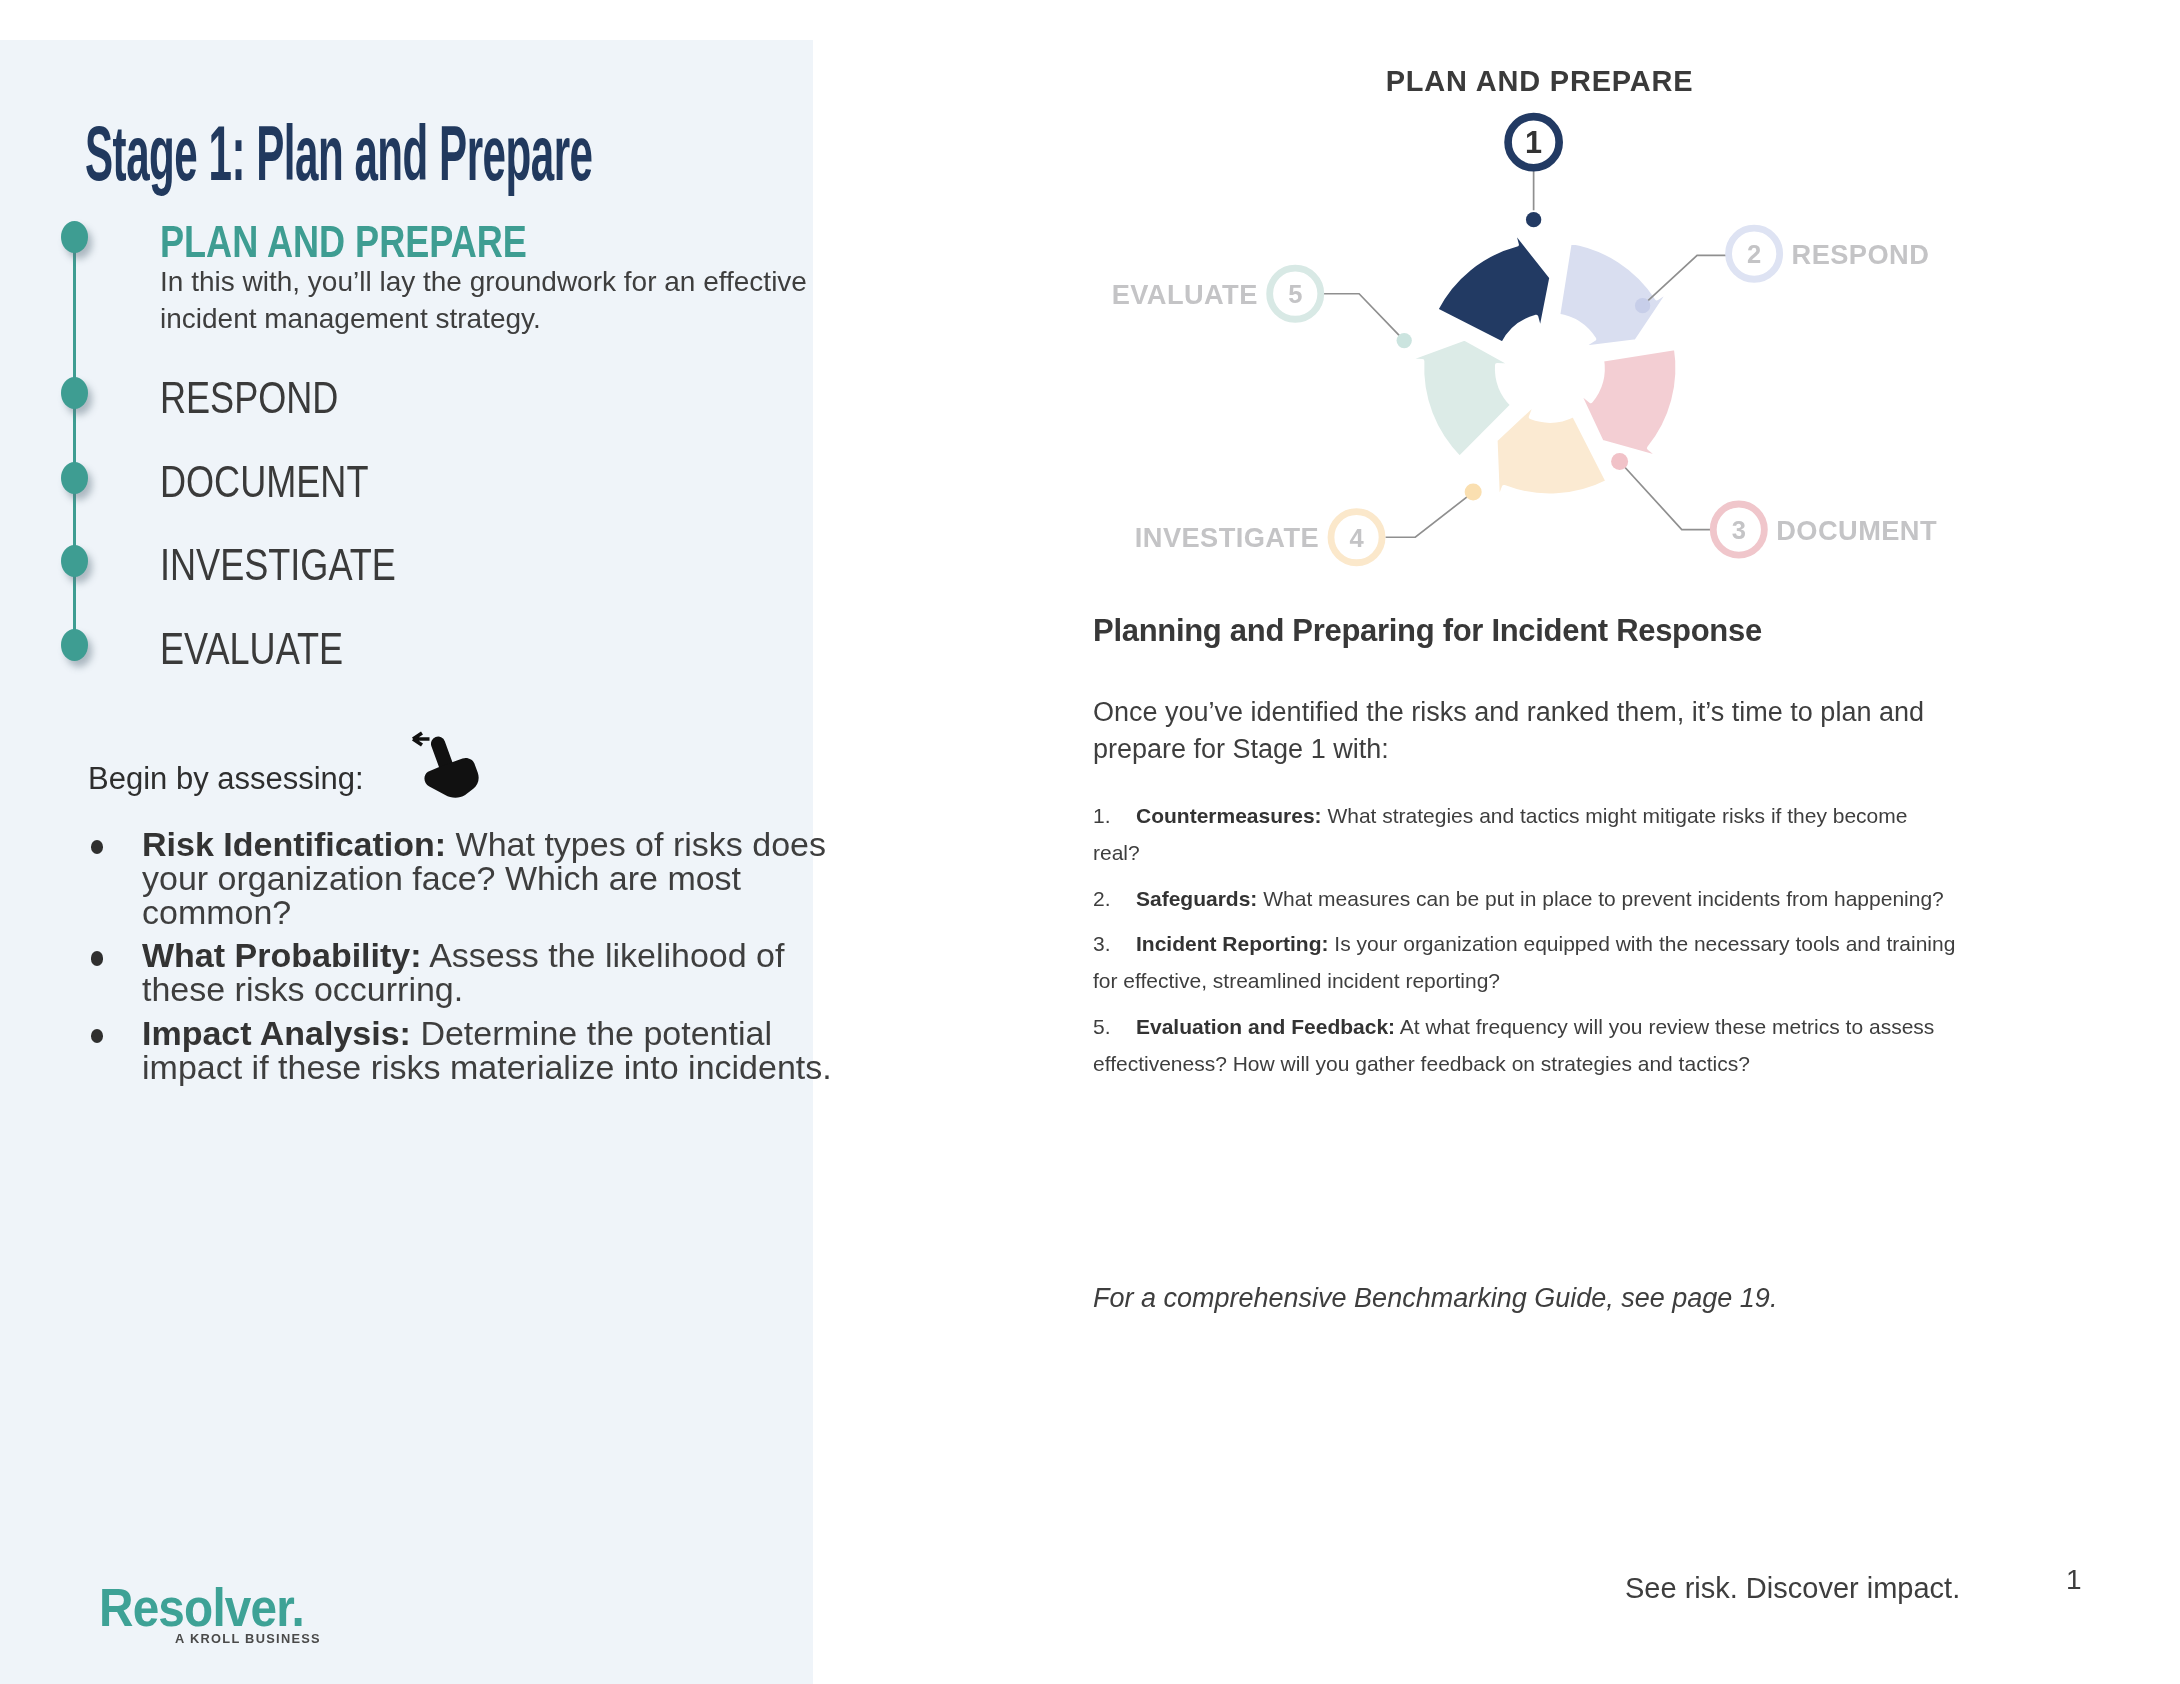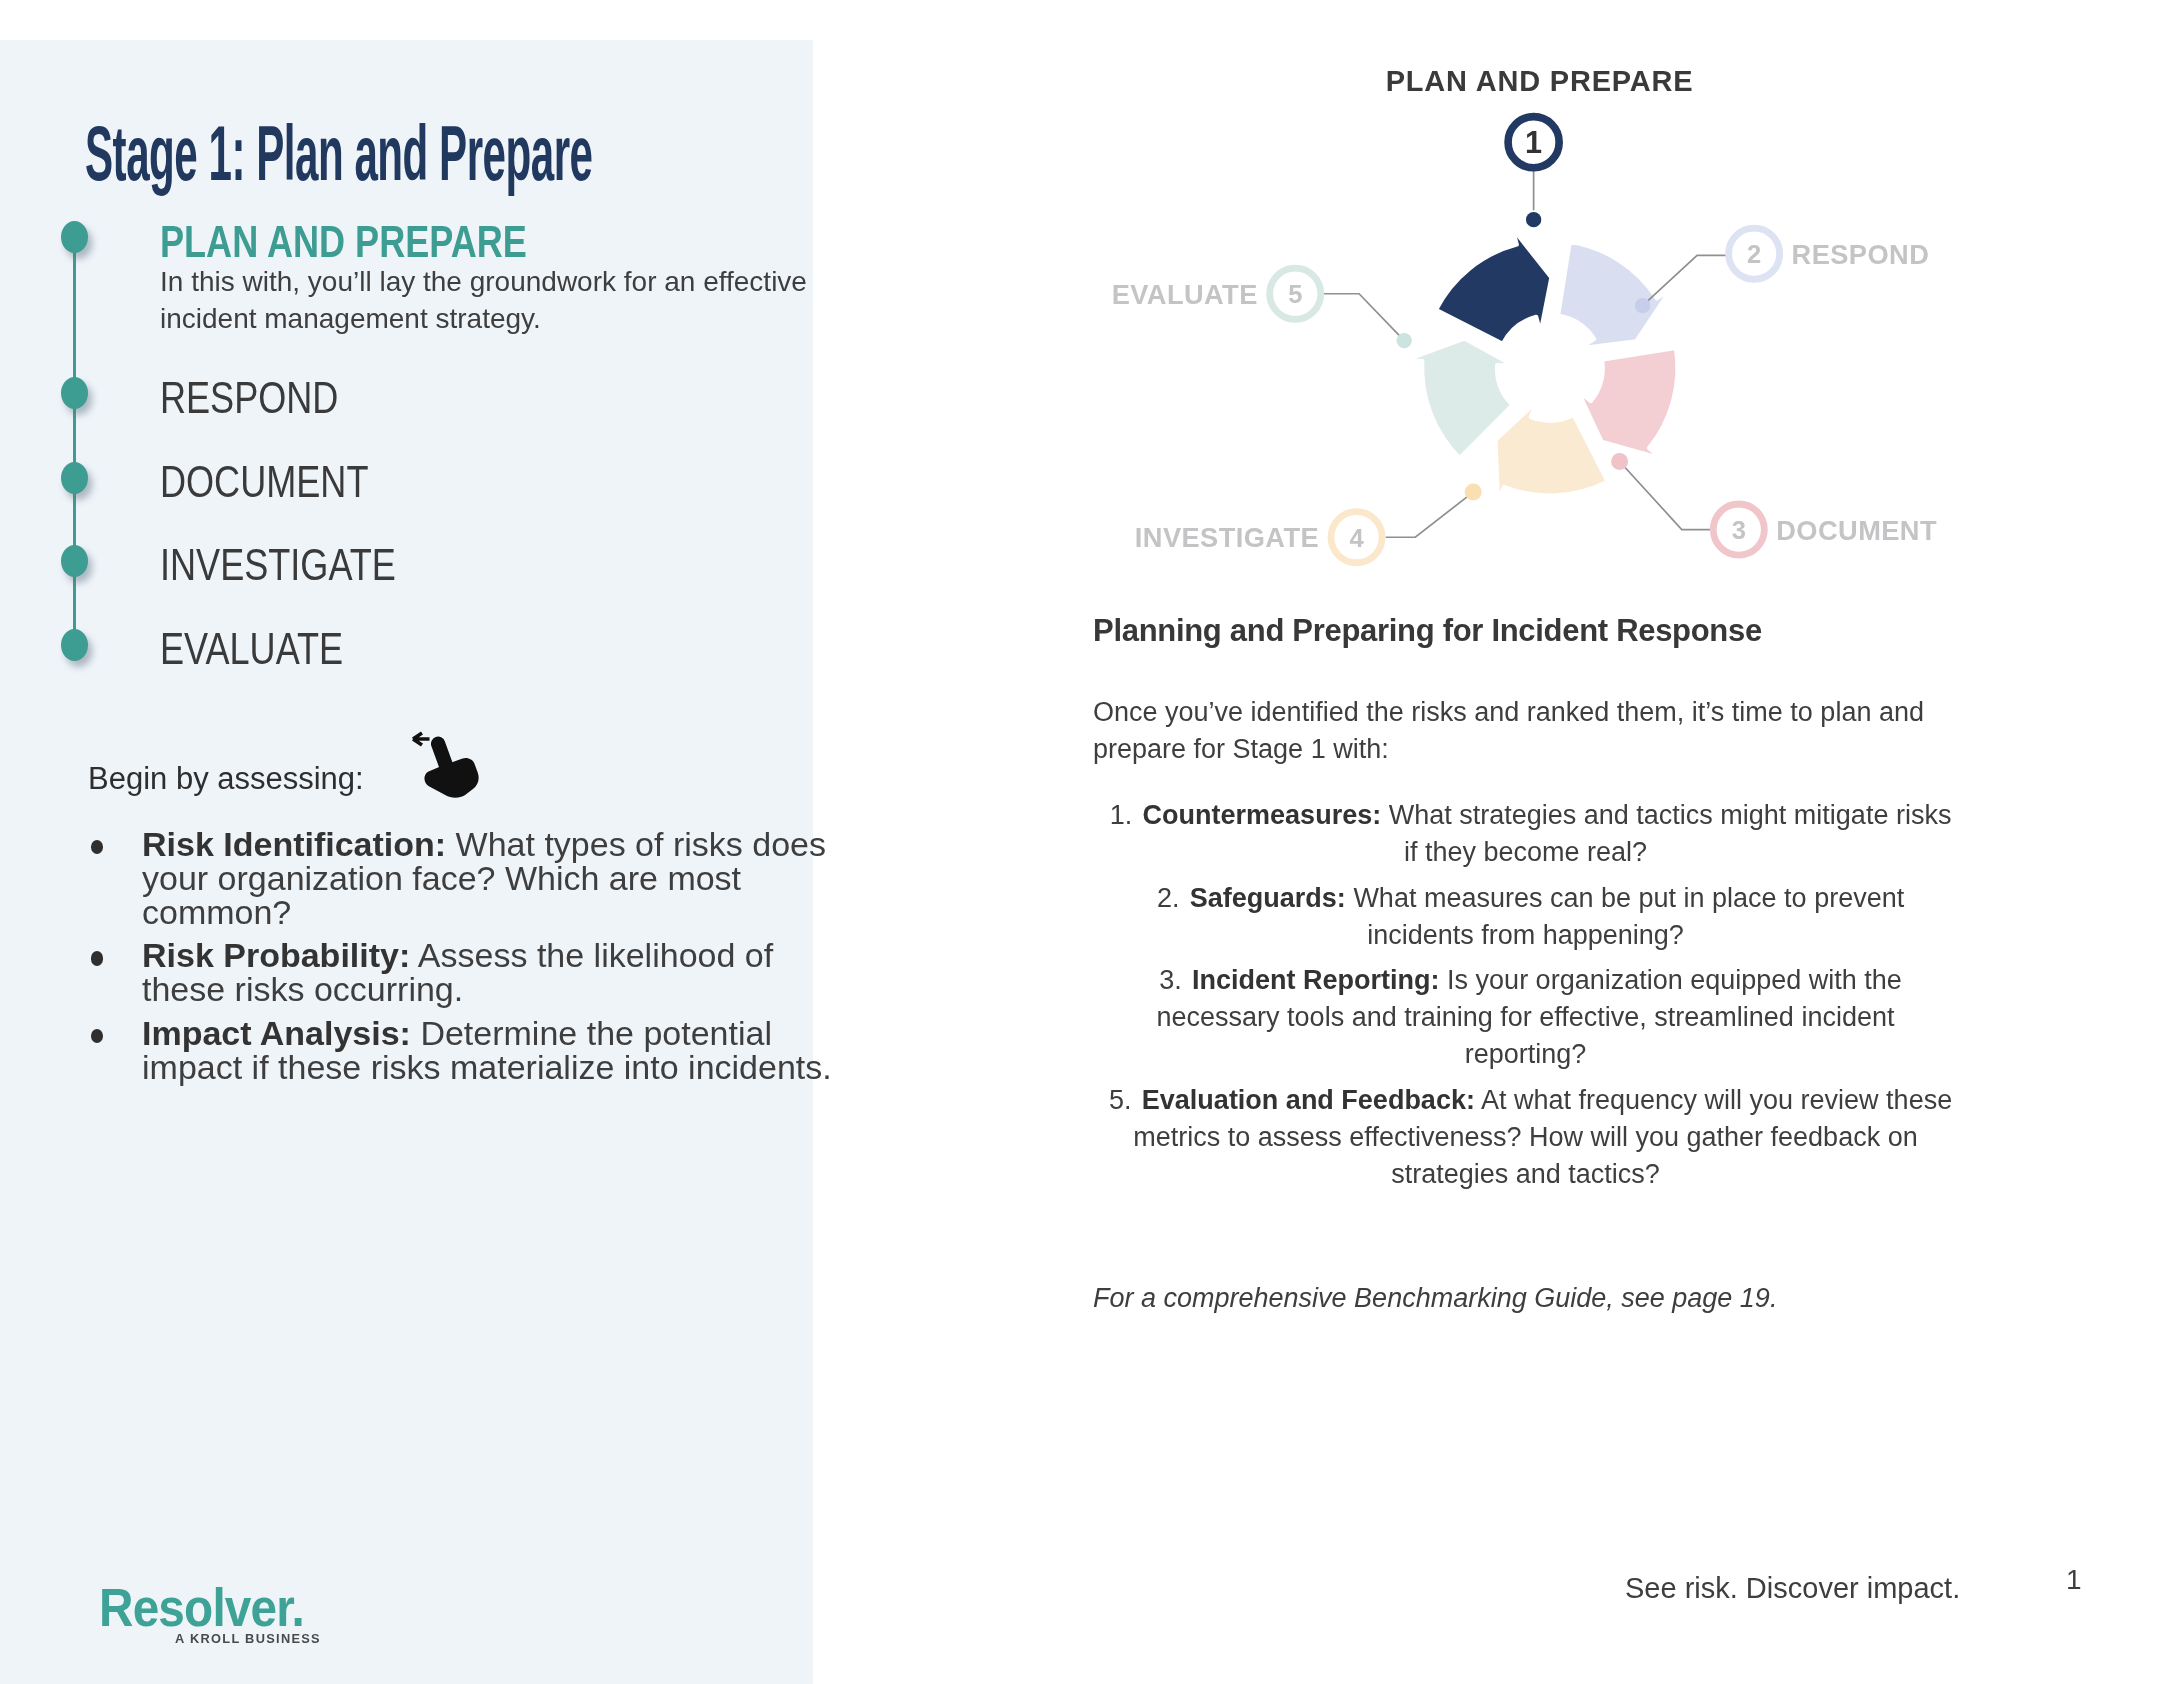--- a/index.html
+++ b/index.html
@@ -36,21 +36,21 @@
   .dg-title{font-size:34px;font-weight:bold;fill:#3A3A3A;letter-spacing:1px;}
   .dg-num{font-size:30px;font-weight:bold;fill:#C4C4C6;}
   .dg-num-active{font-size:36px;font-weight:bold;fill:#333333;}
   .dg-label{font-size:32px;font-weight:bold;fill:#C4C4C6;letter-spacing:0.5px;}
   .dg-conn{stroke:#8F8F8F;stroke-width:2;fill:none;}
   .dg-arrow{stroke:#ffffff;stroke-width:5;stroke-linejoin:round;}
 
   .rp-heading{position:absolute;left:1093px;top:613px;font-size:31px;font-weight:bold;color:#383838;letter-spacing:-0.3px;}
   .rp-intro{position:absolute;left:1093px;top:694px;width:865px;font-size:27px;line-height:37px;color:#3E3E3E;}
   .rp-list{position:absolute;left:1093px;top:797px;width:865px;}
-  .rp-item{font-size:27px;line-height:37px;color:#3E3E3E;margin-bottom:8.5px;text-align:center;}
+  .rp-item{font-size:21px;line-height:37px;color:#3E3E3E;margin-bottom:8.5px;}
   .rp-item .num{display:inline-block;min-width:43px;}
   .rp-item b{color:#333333;}
   .rp-note{position:absolute;left:1093px;top:1283px;font-size:27px;font-style:italic;color:#3E3E3E;}
   .footer-tagline{position:absolute;left:1625px;top:1572px;font-size:29px;color:#3E3E3E;}
   .footer-page{position:absolute;left:2066px;top:1564px;font-size:28px;color:#3E3E3E;}
 </style>
 </head>
 <body>
 
 <div class="left-panel">
@@ -83,21 +83,21 @@
       </g>
     </svg>
   </div>
 
   <ul class="bullet-list">
     <li>
       <b>Risk Identification:</b>
       <span>What types of risks does your organization face? Which are most common?</span>
     </li>
     <li>
-      <b>Risk Probability:</b>
+      <b>What Probability:</b>
       <span>Assess the likelihood of these risks occurring.</span>
     </li>
     <li>
       <b>Impact Analysis:</b>
       <span>Determine the potential impact if these risks materialize into incidents.</span>
     </li>
   </ul>
 
   <div class="logo-brand">Resolver.</div>
   <div class="logo-tagline">A KROLL BUSINESS</div>

